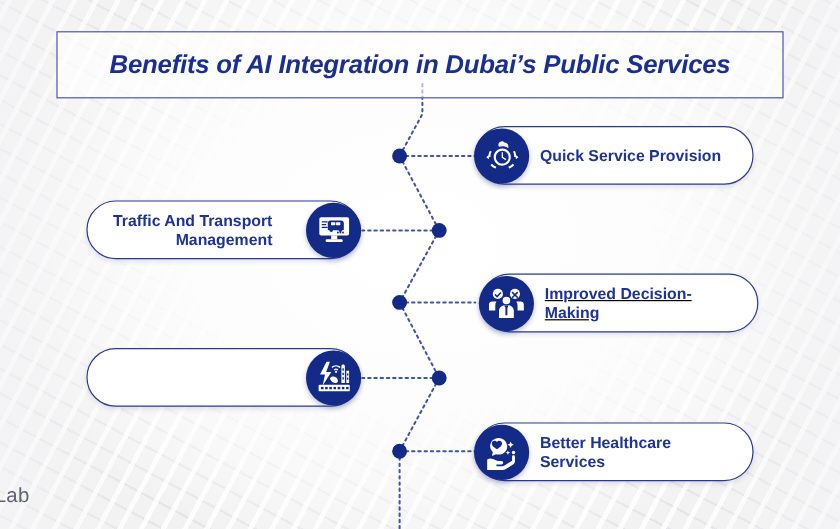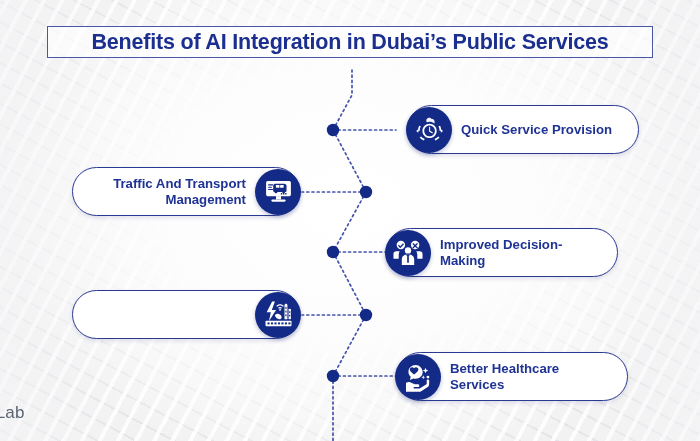--- a/index.html
+++ b/index.html
@@ -39,44 +39,45 @@
     position:absolute;inset:0;
     background:linear-gradient(90deg, rgba(244,244,246,.6) 0%, rgba(255,255,255,0) 18%,
        rgba(255,255,255,0) 82%, rgba(244,244,246,.6) 100%);
   }
 
   
   #connectors{position:absolute;left:0;top:0;width:700px;height:441px;}
 
   
   #title-box{
-    position:absolute;left:47px;top:26px;width:606px;height:32px;
+    position:absolute;left:47px;top:26px;width:606px;height:56px;
     border:1.4px solid #4b55a8;
     background:rgba(255,255,255,.62);
     display:flex;align-items:center;justify-content:center;
     box-sizing:border-box;
+    font-style:italic;
   }
   #title-text{
     font-size:21.5px;font-weight:bold;color:#1a2f8f;
     letter-spacing:-.2px;white-space:nowrap;
   }
 
   
   .pill{
     position:absolute;
     height:49px;
     border:1.5px solid #2a3a93;
     border-radius:26px;
     background:#ffffff;
     box-sizing:border-box;
     display:flex;align-items:center;
     box-shadow:0 2px 4px rgba(40,50,120,.13);
   }
   .pill.right{ padding-left:53px; padding-right:14px; justify-content:flex-start; }
-  .pill.left { padding-right:53px; padding-left:14px; justify-content:flex-end; }
+  .pill.left { padding-right:72px; padding-left:14px; justify-content:flex-end; }
   .pill-label{
     font-size:13.2px;font-weight:bold;color:#1f3394;line-height:15.5px;
   }
   .pill.left .pill-label{ text-align:right; }
   .pill.right .pill-label{ text-align:left; }
 
   .pill-icon{
     position:absolute;top:50%;transform:translateY(-50%);
     width:46px;height:46px;border-radius:50%;
     background:#142a87;
@@ -123,21 +124,21 @@
     <circle cx="333" cy="252" r="6.2"></circle>
     <circle cx="366" cy="315" r="6.2"></circle>
     <circle cx="333" cy="376" r="6.2"></circle>
   </g>
 </svg>
 
 <div id="title-box">
   <span id="title-text">Benefits of AI Integration in Dubai’s Public Services</span>
 </div>
 
-<div class="pill right" style="left:396px;top:105px;width:232px;margin-left:11px;">
+<div class="pill right" style="left:396px;top:105px;width:232px;">
   <span class="pill-icon">
     <svg width="30" height="30" viewBox="0 0 32 32">
       <g fill="#ffffff">
         <path d="M21.5 5.6c-.5-1-1.6-1.6-2.7-1.4-.7-1-1.9-1.5-3.2-1.2-1.6.3-2.7 1.8-2.5 3.4 .1.5.3 1 .6 1.4 .9-.3 1.9-.5 2.9-.5 2 0 3.8.6 5.3 1.7 .3-1.1.2-2.3-.4-3.4z" opacity=".95"></path>
         <path d="M16.6 9.4c-4.2 0-7.6 3.4-7.6 7.6s3.4 7.6 7.6 7.6 7.6-3.4 7.6-7.6-3.4-7.6-7.6-7.6zm0 1.9c3.2 0 5.7 2.6 5.7 5.7s-2.6 5.7-5.7 5.7-5.7-2.6-5.7-5.7 2.6-5.7 5.7-5.7z"></path>
         <path d="M16.1 12.6h1.1v4.3l3 1.8-.6 1-3.5-2.1z"></path>
         <path d="M7.2 12.1l-1.7-.6c-.9 1.7-1.3 3.6-1.2 5.5l1.8-.2c-.1-1.6.3-3.2 1.1-4.7zM7.5 22.8l-1.4 1.1c1.2 1.5 2.8 2.6 4.6 3.2l.6-1.7c-1.5-.5-2.8-1.4-3.8-2.6z"></path>
         <path d="M26.1 12.1l1.7-.6c.9 1.7 1.3 3.6 1.2 5.5l-1.8-.2c.1-1.6-.3-3.2-1.1-4.7zM25.8 22.8l1.4 1.1c-1.2 1.5-2.8 2.6-4.6 3.2l-.6-1.7c1.5-.5 2.8-1.4 3.8-2.6z"></path>
         <path d="M4.6 15.1l-2.3 1.9 2.4 1.8zM28.7 15.1l2.3 1.9-2.4 1.8z"></path>
       </g>
@@ -165,21 +166,21 @@
         <rect x="22.8" y="17.6" width="1.5" height="1.5"></rect>
       </g>
       <g fill="#ffffff">
         <rect x="13.3" y="9.4" width="3.7" height="2.7" rx=".4"></rect>
         <rect x="17.6" y="9.4" width="3.7" height="2.7" rx=".4"></rect>
       </g>
     </svg>
   </span>
 </div>
 
-<div class="pill right" style="left:386px;top:228px;width:232px;">
+<div class="pill right" style="left:400px;top:228px;width:232px;text-decoration:underline;">
   <span class="pill-icon">
     <svg width="30" height="30" viewBox="0 0 32 32">
       <g fill="#ffffff">
         <circle cx="8.4" cy="7.4" r="4.5"></circle>
         <circle cx="23.6" cy="7.4" r="4.5"></circle>
         <circle cx="16" cy="13.2" r="3.4"></circle>
         <path d="M16 17.2c-3.9 0-6.6 2.2-6.6 5.3v6.2h13.2v-6.2c0-3.1-2.7-5.3-6.6-5.3z"></path>
         <path d="M3.4 14.2c-1.7 0-2.9 1.1-2.9 2.6v5.3h5.6v-4.5c0-1.3.4-2.4 1.1-3.4z"></path>
         <path d="M28.6 14.2c1.7 0 2.9 1.1 2.9 2.6v5.3h-5.6v-4.5c0-1.3-.4-2.4-1.1-3.4z"></path>
       </g>

